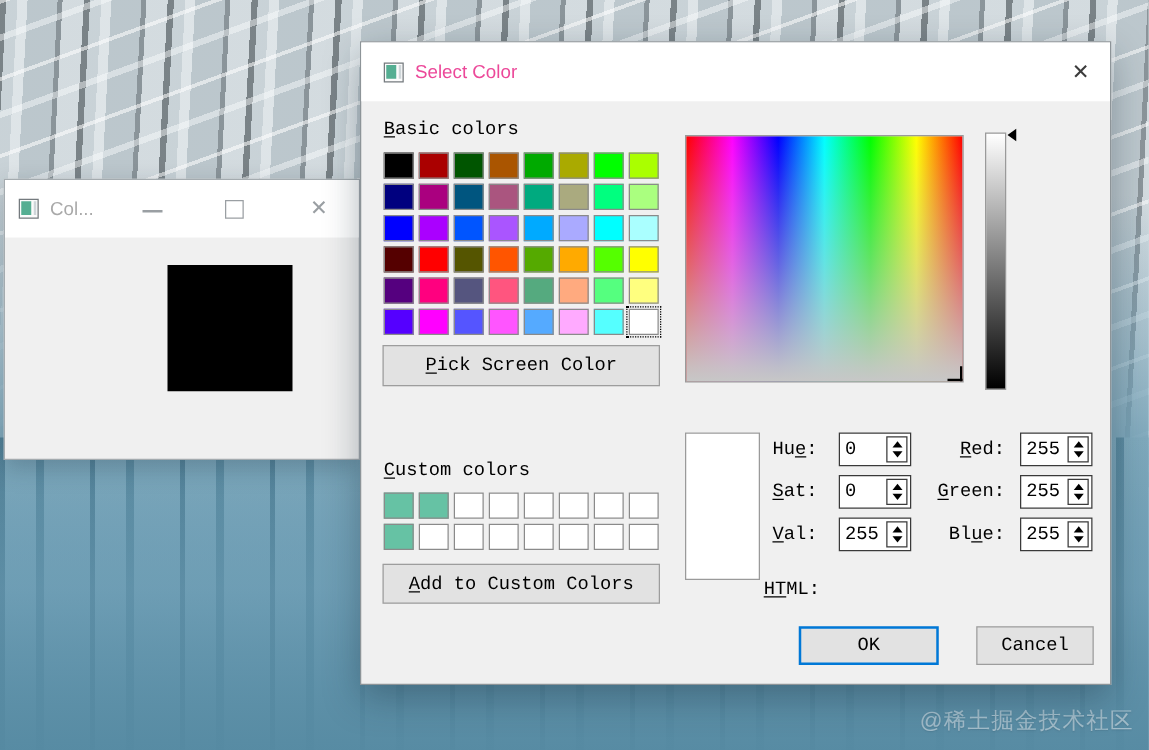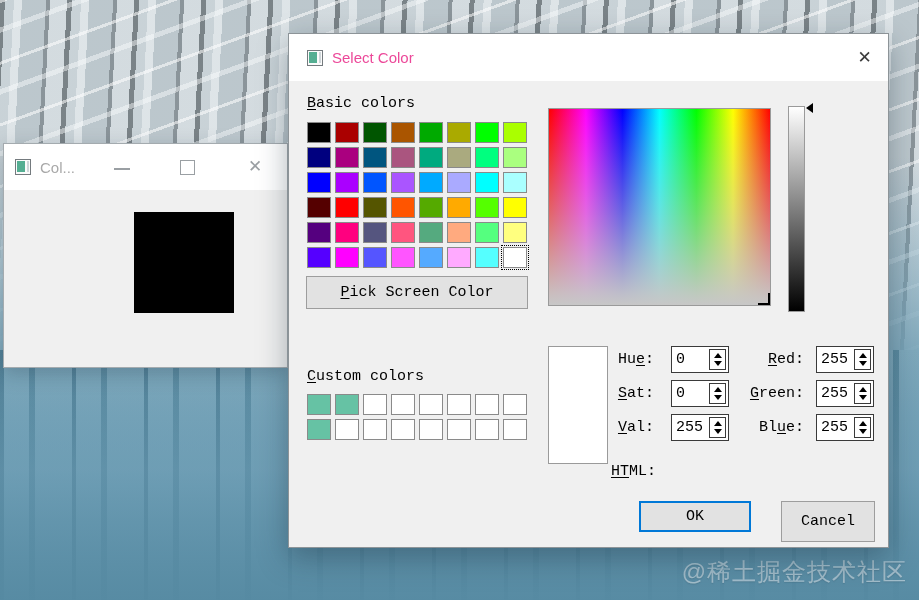--- a/index.html
+++ b/index.html
@@ -15,21 +15,21 @@
       repeating-linear-gradient(93deg, rgba(60,68,72,0.55) 0 5px, rgba(214,221,225,0.18) 5px 14px, rgba(238,242,244,0.6) 14px 22px, rgba(152,167,175,0.22) 22px 46px, rgba(80,90,96,0.5) 46px 50px, rgba(228,233,236,0.45) 50px 67px),
       #c6d0d5; }
   .bg-forest::after { content:""; position:absolute; inset:0;
     background:linear-gradient(180deg, rgba(118,163,184,0) 40%, rgba(118,163,184,0.55) 72%, #76a3b8 96%); }
   .bg-water { position:absolute; left:0; bottom:0; width:100%; height:250px;
     background:
       repeating-linear-gradient(90deg, rgba(24,76,102,0.42) 0 4px, rgba(24,76,102,0) 4px 29px, rgba(30,86,112,0.36) 29px 35px, rgba(30,86,112,0) 35px 72px),
       linear-gradient(180deg,#7fa9bc 0%,#6d9db4 55%,#5d90a8 100%); }
   .bg-water::after { content:""; position:absolute; inset:0;
     background:linear-gradient(180deg, rgba(113,160,182,0) 0%, rgba(109,157,180,0.55) 48%, rgba(87,139,163,0.95) 100%); }
-  .watermark { position:absolute; right:12px; bottom:12px; font-size:24px; letter-spacing:1px;
+  .watermark { position:absolute; right:12px; bottom:12px; font-size:18px; letter-spacing:1px;
     color:rgba(226,234,238,0.55); text-shadow:0 1px 1px rgba(60,100,120,0.35); }
 
   
   .titlebar { background:#ffffff; display:flex; align-items:center; position:relative; }
   .app-icon { width:16px; height:16px; background:#fbfbfb; border:1px solid #747a7e; position:relative; flex:0 0 auto; }
   .app-icon::before { content:""; position:absolute; left:1px; top:1px; width:8px; height:11px; background:#55ae92; }
   .app-icon::after { content:""; position:absolute; right:1px; top:1px; width:2px; height:11px; background:#cfd6d9; }
 
   
   .child-window { position:absolute; left:3px; top:143px; width:285px; height:225px;
@@ -59,21 +59,21 @@
   .section-label { position:absolute; left:18px; }
   .grid { position:absolute; left:18px; display:grid; grid-template-columns:repeat(8,24px); gap:4px; }
   .swatch { width:24px; height:21px; border:1px solid #8a8a8a; background:#fff; }
   .swatch.selected { outline:1px dotted #000; outline-offset:1px; }
 
   .qt-btn { position:absolute; background:#e2e2e2; border:1px solid #9d9d9d;
     display:flex; align-items:center; justify-content:center; }
   .btn-pick { left:17px; top:242px; width:222px; height:33px; }
   .btn-add  { left:17px; top:417px; width:222px; height:32px; }
   .btn-ok   { left:350px; top:467px; width:112px; height:31px; border:2px solid #0078d7; }
-  .btn-cancel { left:492px; top:467px; width:94px; height:41px; }
+  .btn-cancel { left:492px; top:467px; width:94px; height:31px; }
 
   .hue-sat-box { position:absolute; left:259px; top:74px; width:223px; height:198px; border:1px solid #9a9a9a; overflow:hidden;
     background:
       linear-gradient(to bottom, rgba(199,199,199,0) 0%, rgba(199,199,199,0.5) 52%, rgba(199,199,199,0.95) 94%, #c7c7c7 100%),
       linear-gradient(to right, #ff0000 0%, #ff00ff 16.7%, #0000ff 33.3%, #00ffff 50%, #00ff00 66.7%, #ffff00 83.3%, #ff0000 100%); }
   .crosshair-h { position:absolute; right:-10px; bottom:0px; width:22px; height:2px; background:#000; }
   .crosshair-v { position:absolute; right:0px; bottom:-10px; width:2px; height:22px; background:#000; }
 
   .lum-slider { position:absolute; left:499px; top:72px; width:17px; height:206px; border:1px solid #9a9a9a;
     background:linear-gradient(180deg,#ffffff 0%,#000000 100%); }
@@ -193,20 +193,23 @@
       <div class="swatch" style="background: rgb(102, 194, 164);"></div>
       <div class="swatch" style="background: rgb(255, 255, 255);"></div>
       <div class="swatch" style="background: rgb(255, 255, 255);"></div>
       <div class="swatch" style="background: rgb(255, 255, 255);"></div>
       <div class="swatch" style="background: rgb(255, 255, 255);"></div>
       <div class="swatch" style="background: rgb(255, 255, 255);"></div>
       <div class="swatch" style="background: rgb(255, 255, 255);"></div>
       <div class="swatch" style="background: rgb(255, 255, 255);"></div>
     </div>
 
+  <button class="qt-btn btn-add">
+      <span><span class="u">A</span><span>dd to Custom Colors</span></span>
+    </button>
 
   <div class="hue-sat-box">
     <div class="crosshair-h"></div>
     <div class="crosshair-v"></div>
   </div>
   <div class="lum-slider"></div>
   <div class="lum-arrow"></div>
 
   <div class="preview-box"></div>
 

